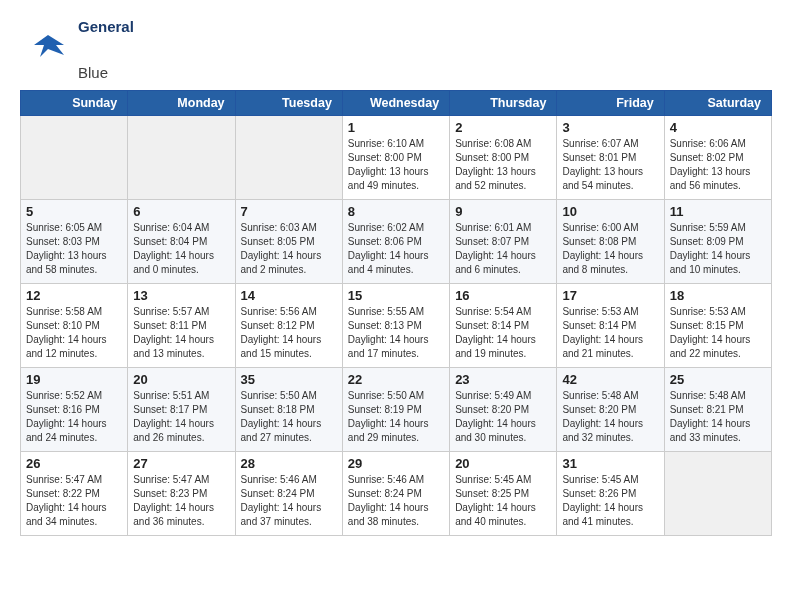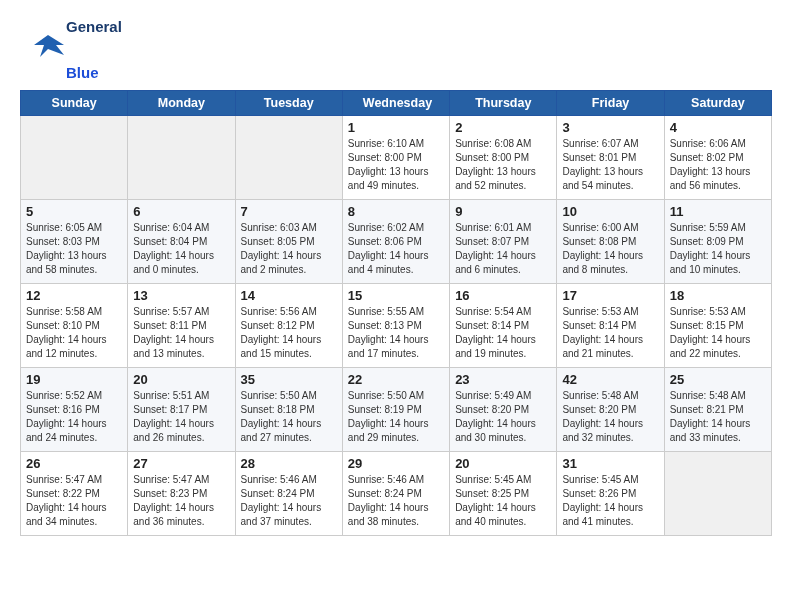--- a/index.html
+++ b/index.html
@@ -44,22 +44,22 @@
     .calendar {
       width: 100%;
       border-collapse: collapse;
       table-layout: fixed;
     }
     .calendar thead th {
       background: #2660a4;
       color: #fff;
       font-size: 12.5px;
       font-weight: bold;
-      padding: 5px 20px;
-      text-align: center;
+      padding: 5px 10px;
+      text-align: right;
       border: 1px solid #2255a0;
     }
     .calendar tbody td {
       border: 1px solid #ccc;
       vertical-align: top;
       padding: 4px 5px;
       font-size: 10.5px;
       color: #333;
       height: 84px;
     }
@@ -90,23 +90,23 @@
   </style>
 </head>
 <body>
 
 <div class="page">
   <div class="header">
     <div class="logo">
         <svg width="44" height="38" viewBox="0 0 44 38">
           <path d="M28 4 L44 14 L36 14 L44 24 L28 18 L20 26 L24 14 L14 14 Z" fill="#2060b0"></path>
         </svg>
-        <div style="display: flex; flex-direction: column; line-height: 1.2; margin-left: 2px; gap: 28px;">
+        <div style="display: flex; flex-direction: column; line-height: 1.2; margin-left: 14px; gap: 28px;">
           <span style="font-size: 15px; font-weight: bold; color: rgb(26, 58, 107);">General</span>
-          <span style="font-size: 15px; font-weight: bold; color: #1d4ed8;">Blue</span>
+          <span style="font-size: 15px; font-weight: normal; color: #404040;">Blue</span>
         </div>
       </div>
     <div class="title-block">
       <div class="main-title"></div>
       <div class="subtitle"></div>
     </div>
   </div>
 
   <table class="calendar">
     <thead>

